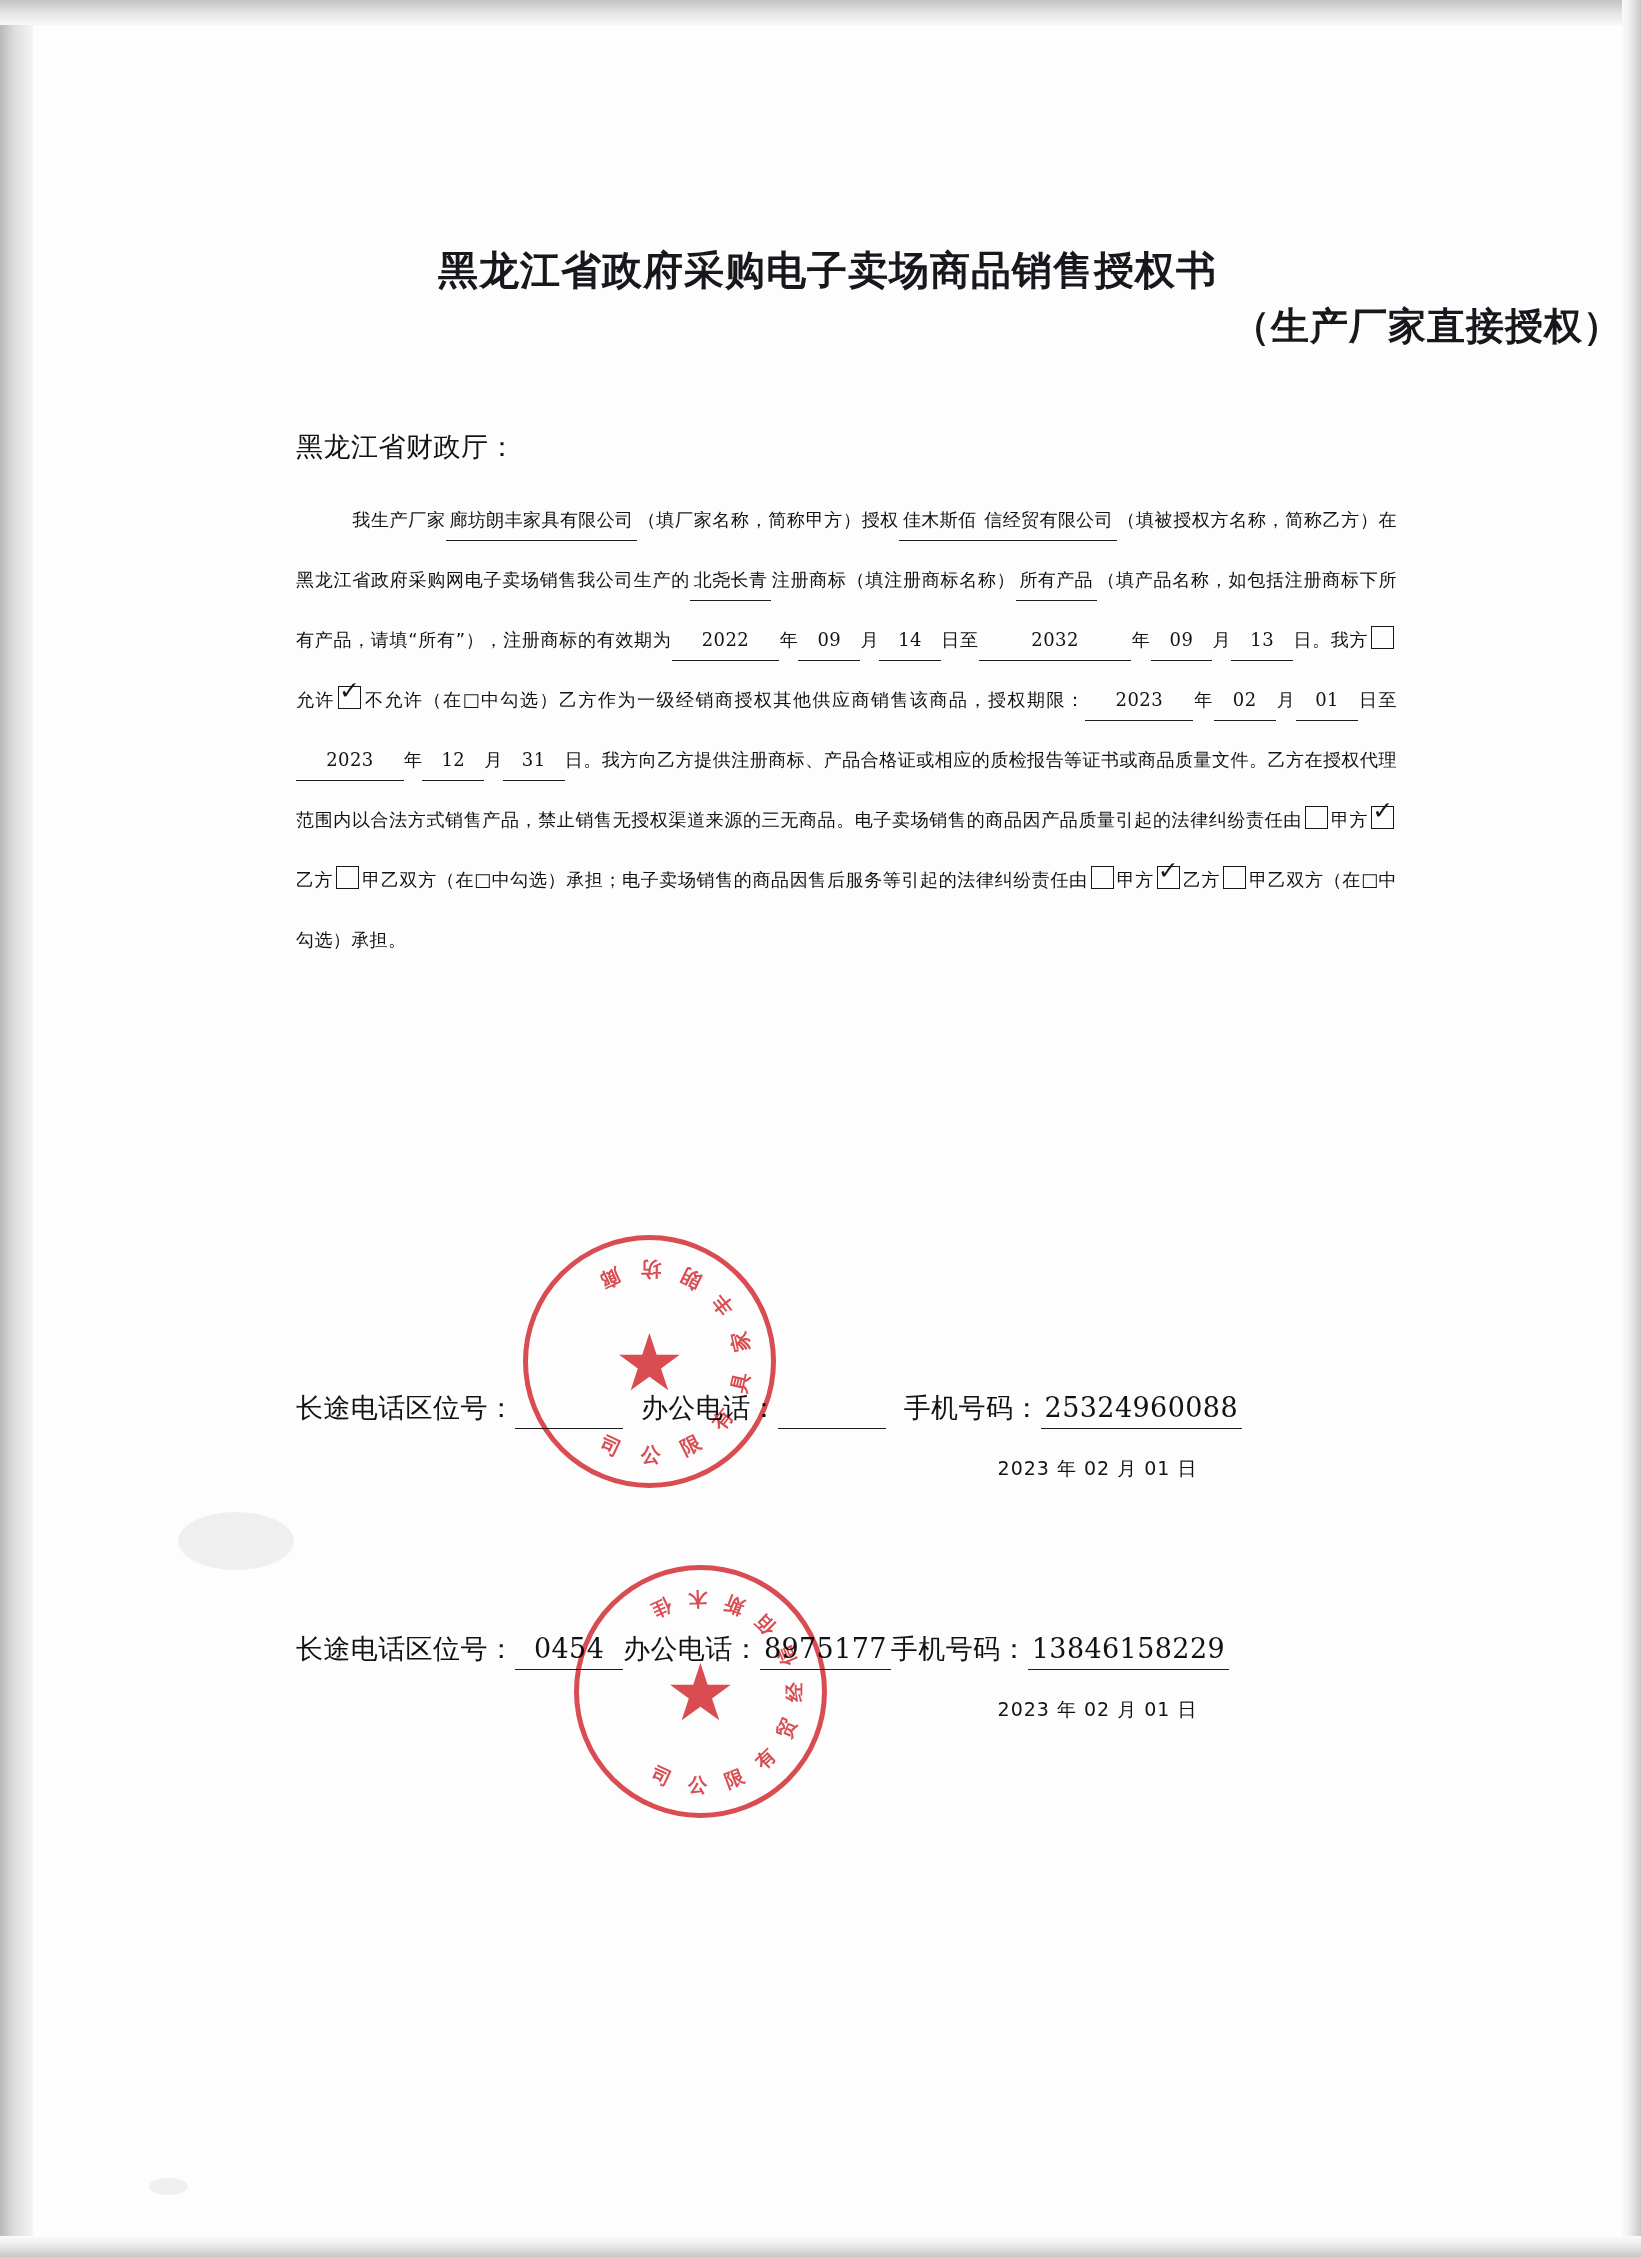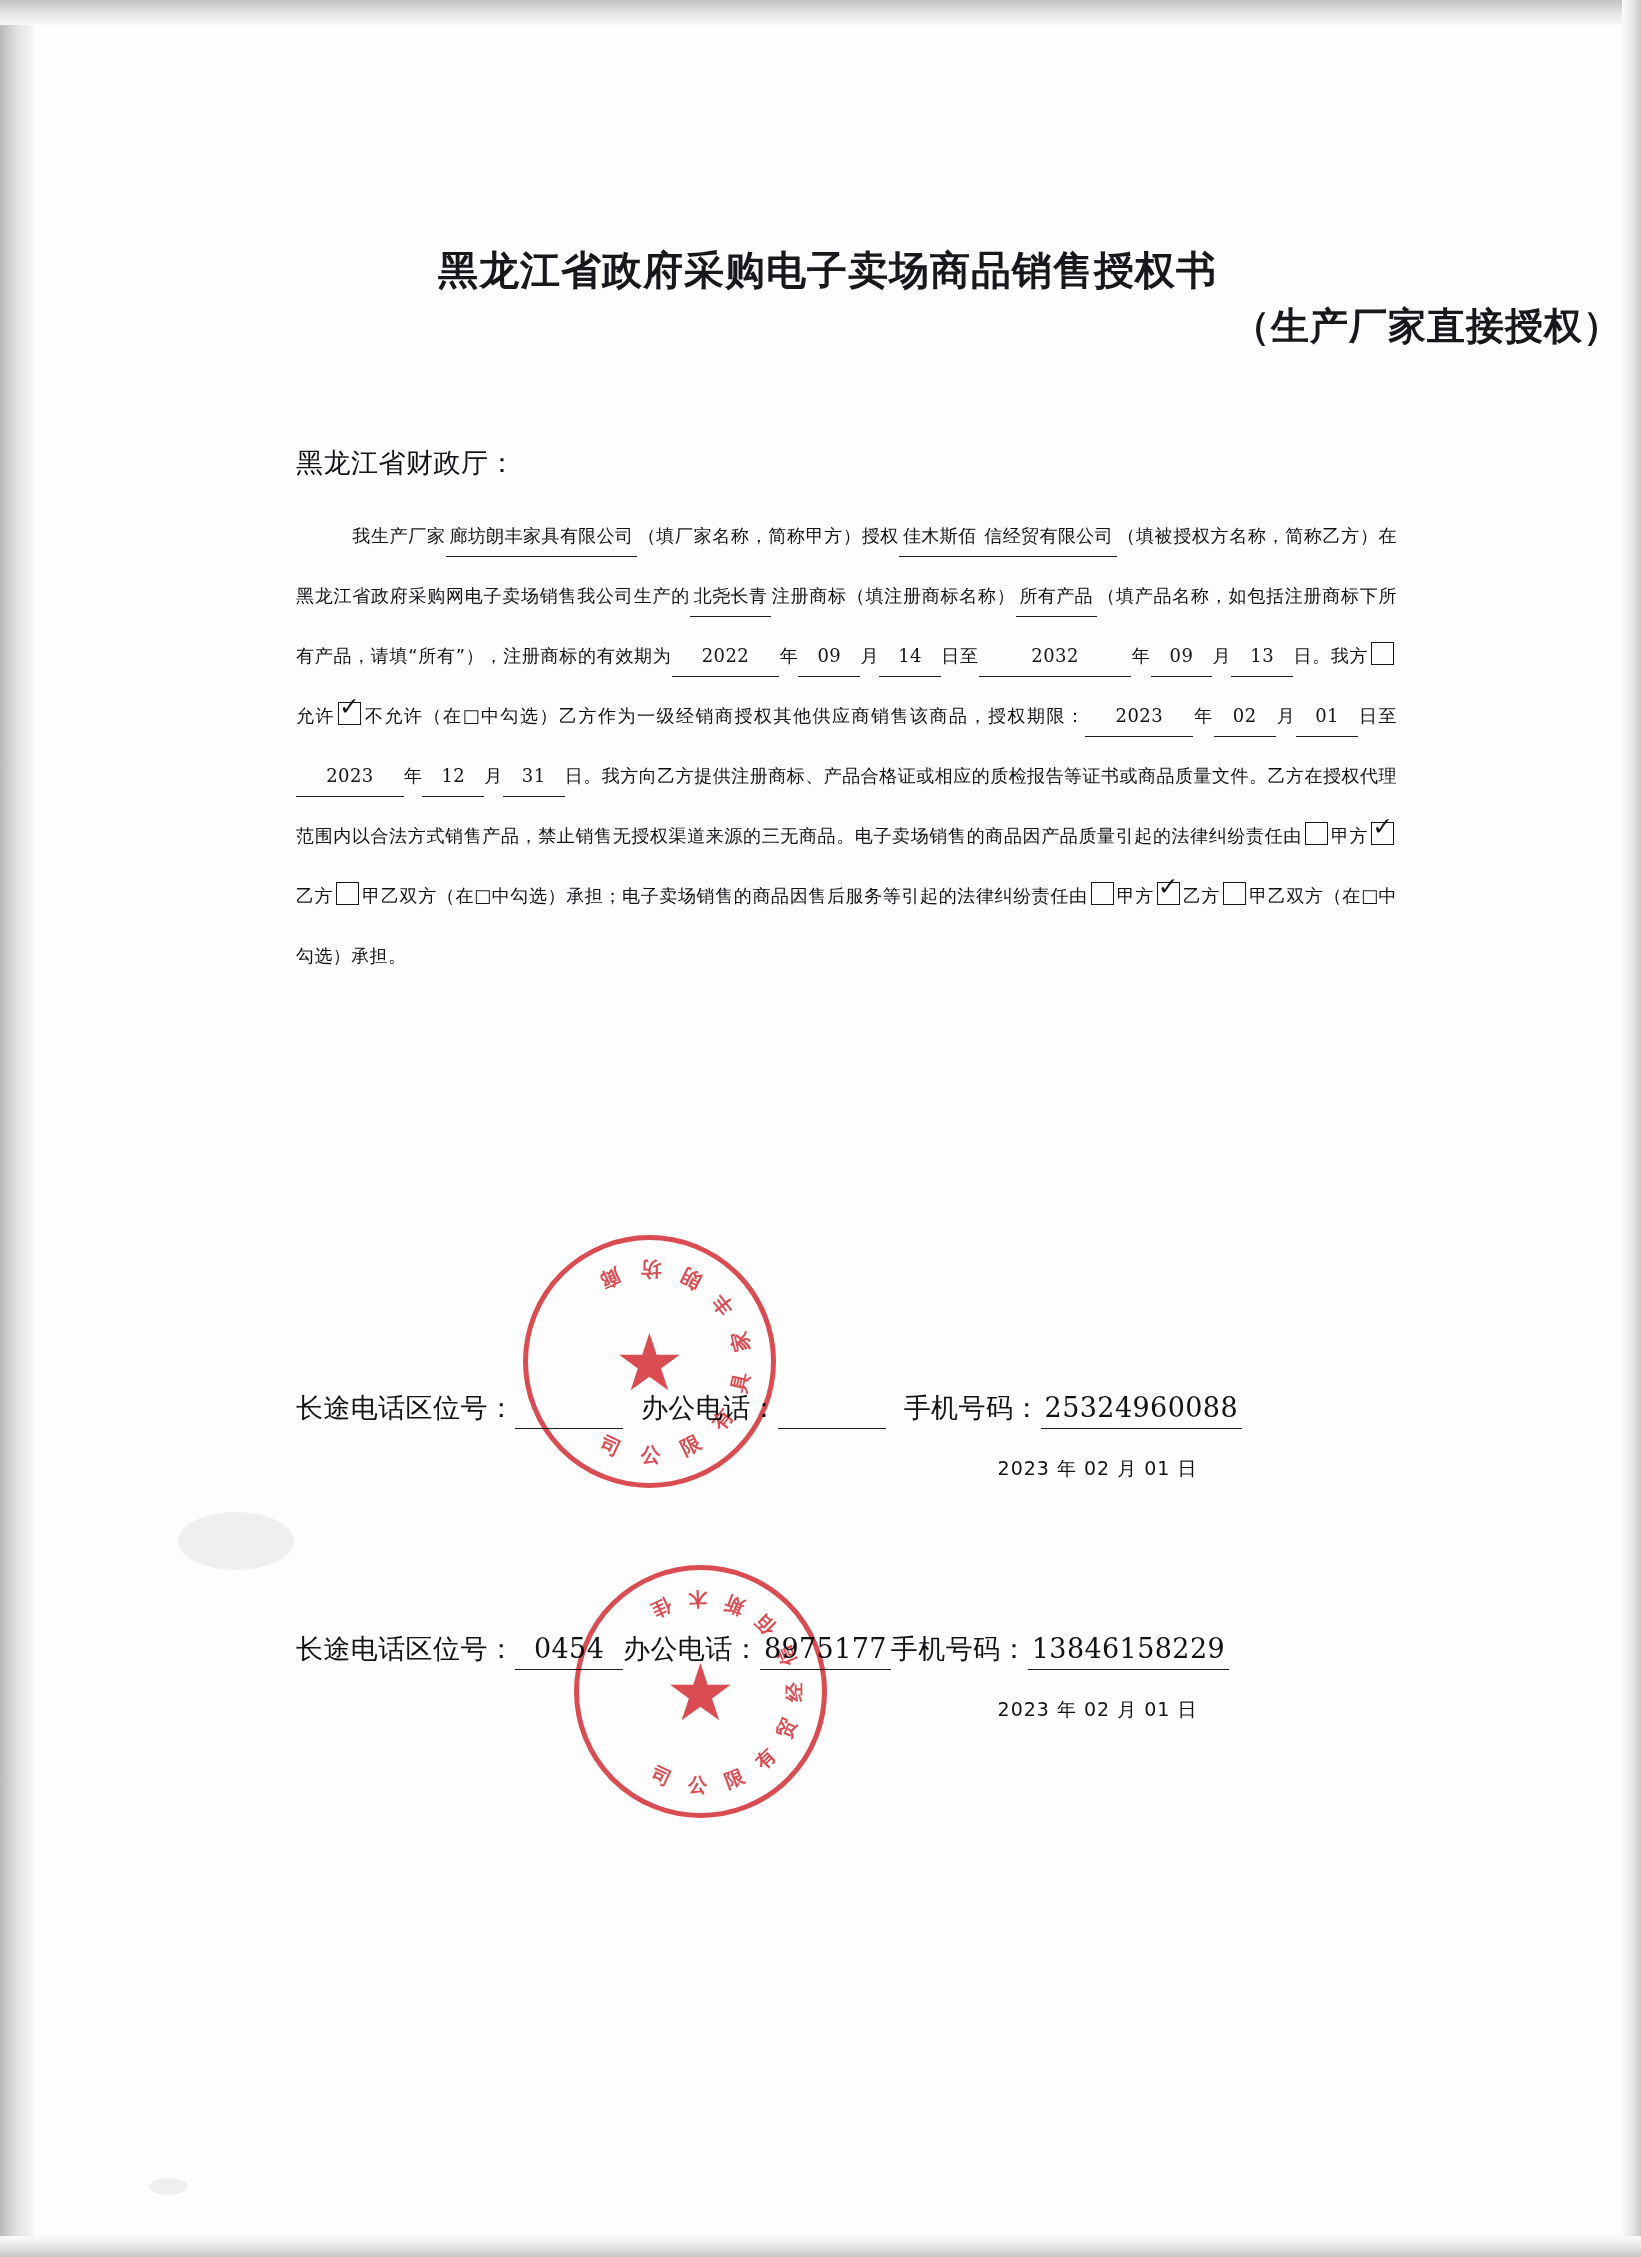--- a/index.html
+++ b/index.html
@@ -71,21 +71,21 @@
     font-family: "DejaVu Sans", sans-serif;
     font-weight: bold;
     font-size: 38px;
     letter-spacing: 1px;
     color: #16181c;
   }
 
   .body-area {
     position: absolute;
     left: 263px;
-    top: 420px;
+    top: 404px;
     width: 1101px;
     color: #101216;
     font-family: "DejaVu Sans", "Liberation Sans", sans-serif;
   }
   .salutation {
     font-size: 27px;
     letter-spacing: 0.5px;
     margin-bottom: 25px;
   }
   .para {

